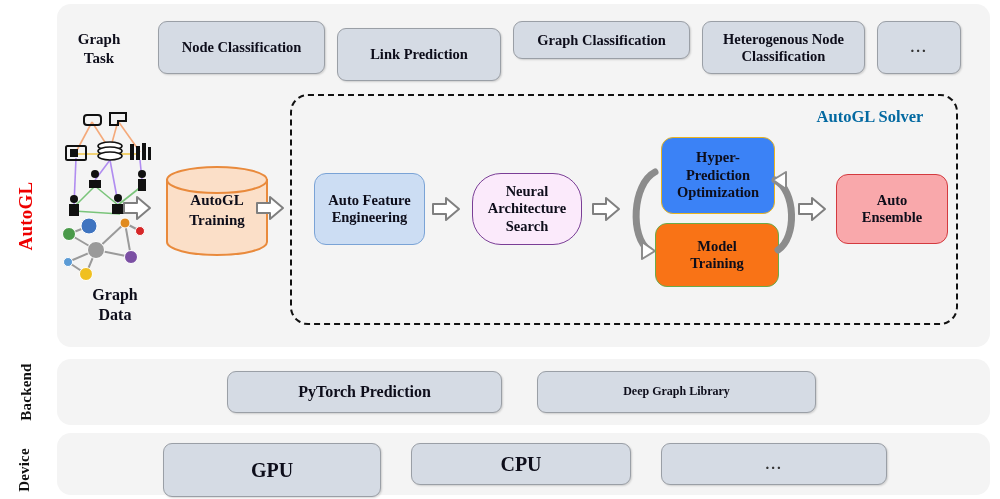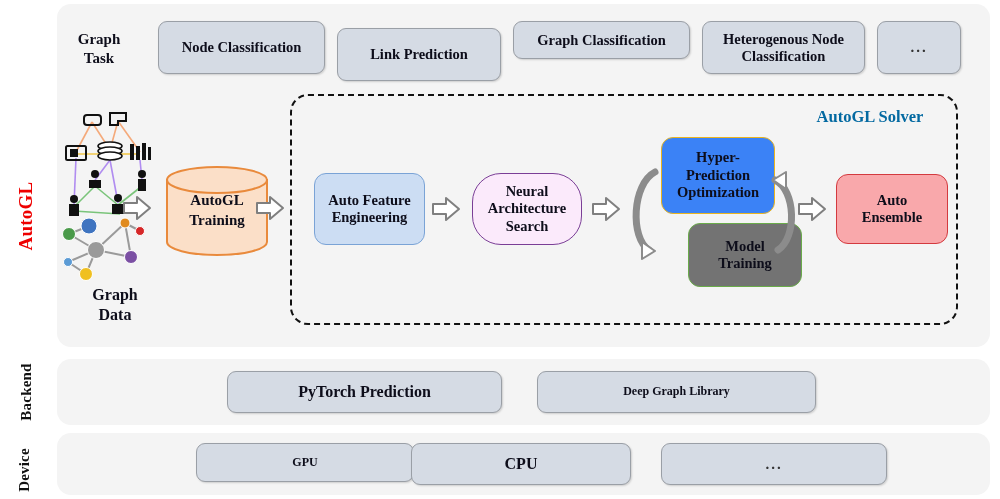--- a/index.html
+++ b/index.html
@@ -52,22 +52,22 @@
   #chip-link-pred {left:337px;top:21px;width:164px;height:53px;margin-top:7px;}
   #chip-graph-cls {left:513px;top:21px;width:177px;height:38px;}
   #chip-hetero-cls{left:702px;top:21px;width:163px;height:53px;}
   #chip-task-dots {left:877px;top:21px;width:84px;height:53px;}
 
   
   #chip-pyg {left:227px;top:371px;width:275px;height:42px;font-size:16px;}
   #chip-dgl {left:537px;top:371px;width:279px;height:42px;font-size:12px;}
 
   
-  #chip-gpu {left:163px;top:443px;width:218px;height:39px;font-size:12px;margin-left:33px;}
-  #chip-cpu {left:411px;top:443px;width:220px;height:42px;font-size:16px;}
+  #chip-gpu {left:163px;top:443px;width:218px;height:54px;font-size:20px;}
+  #chip-cpu {left:411px;top:443px;width:220px;height:42px;font-size:20px;}
   #chip-dev-dots{left:661px;top:443px;width:226px;height:42px;}
 
   
   #graph-data-illustration{position:absolute;left:58px;top:108px;width:112px;height:125px;}
   #graph-data-caption{
     position:absolute;left:55px;top:285px;width:120px;text-align:center;
     font-weight:bold;font-size:16px;color:#0d0d1a;line-height:1.25;
   }
   #graph-plain{position:absolute;left:52px;top:212px;width:120px;height:80px;}
 
@@ -92,21 +92,21 @@
   
   .stage{
     position:absolute;border-radius:12px;display:flex;align-items:center;
     justify-content:center;text-align:center;font-weight:bold;font-size:14.5px;
     color:#0d0d1a;line-height:1.2;box-sizing:border-box;border-width:1.8px;
     border-style:solid;
   }
   #stage-afe {left:314px;top:173px;width:111px;height:72px;background:#ccddf3;border-color:#7aa3d6;}
   #stage-nas {left:472px;top:173px;width:110px;height:72px;background:#fbeafb;border-color:#7a3e96;border-radius:29px;}
   #stage-hpo {left:655px;top:137px;width:114px;height:77px;background:#3b82f6;border-color:#e9b420;margin-left:6px;}
-  #stage-mt  {left:655px;top:223px;width:114px;height:64px;background:#737373;border-color:#6aab4a;margin-left:33px;}
+  #stage-mt  {left:655px;top:223px;width:124px;height:64px;background:#f97316;border-color:#6aab4a;}
   #stage-ens {left:836px;top:174px;width:112px;height:70px;background:#f9a8ab;border-color:#d33a3f;}
 
   
   .blockarrow{position:absolute;width:30px;height:30px;}
 
   svg{display:block;overflow:visible;}
 </style>
 </head>
 <body>
 

